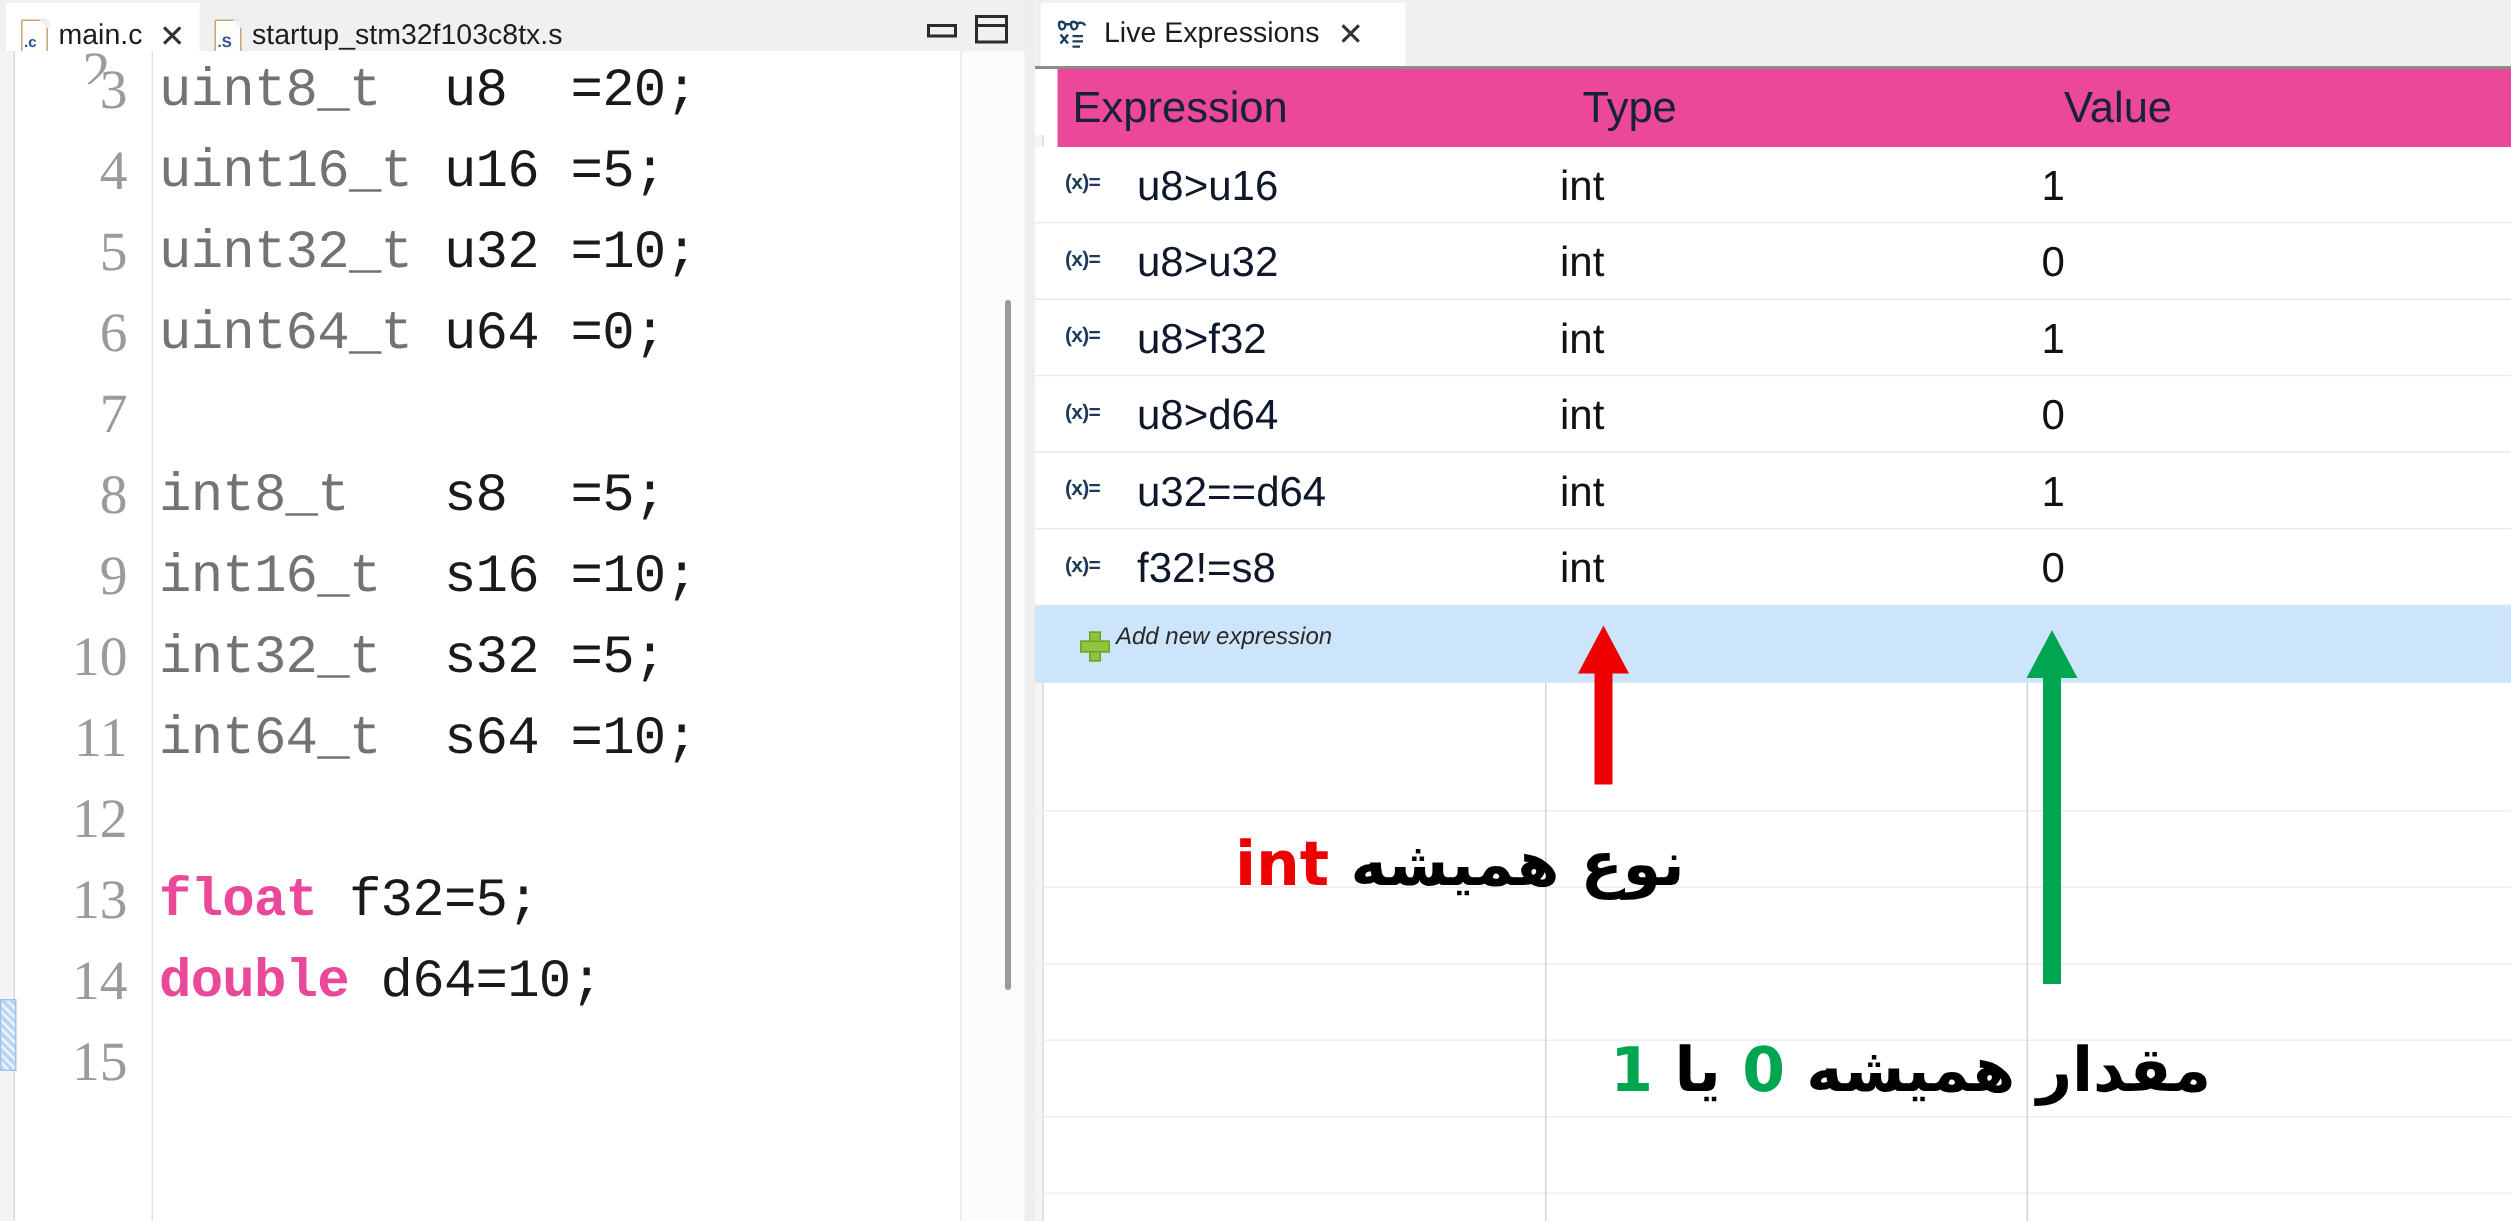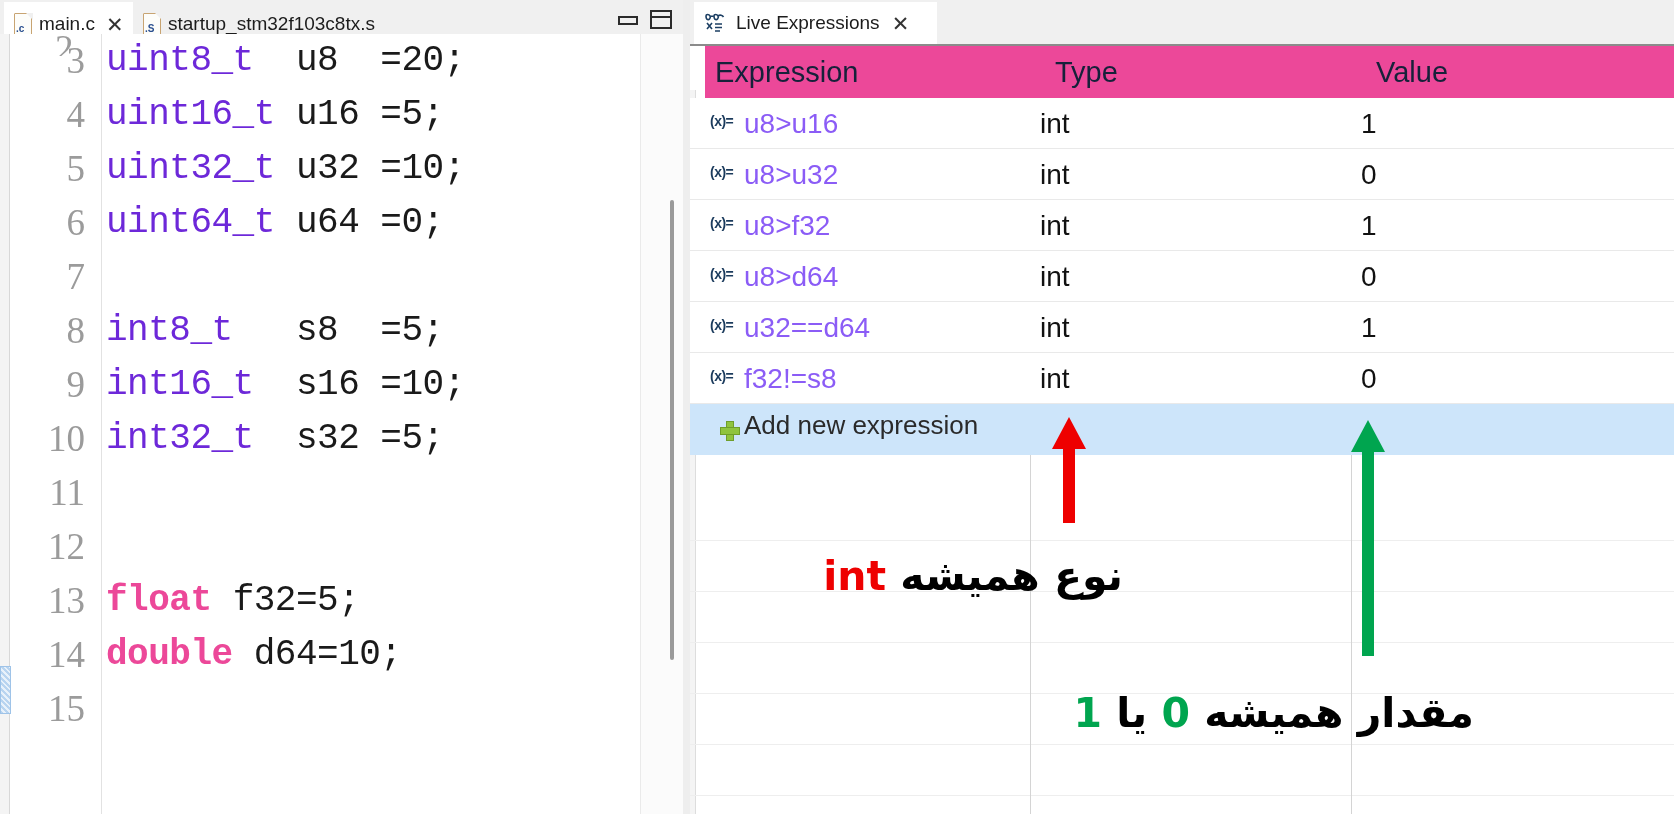--- a/index.html
+++ b/index.html
@@ -95,21 +95,21 @@
     text-align:right; padding-right:6px;
     color:#9b9b9b; font-family:"Liberation Serif", serif; font-size:37px;
     line-height:54px;
   }
   .ctext {
     position:absolute; left:106px; top:0; height:54px;
     white-space:pre; line-height:54px;
     color:#1a1a1a; font-family:"Liberation Mono", monospace; font-size:36px;
     letter-spacing:-0.5px;
   }
-  .t-type { color:#6d28d9; }
+  .t-type { color:#737373; }
   .t-kw   { color:#ec4899; font-weight:bold; }
 
   #cursor-marker {
     position:absolute; left:0px; top:632px; width:11px; height:48px;
     background: repeating-linear-gradient(45deg,#b8d4f0 0 2px,#e8f1fa 2px 4px);
     border:1px solid #9ec3e8;
   }
   #line2-stub {
     position:absolute; left:55px; top:0px; width:30px; height:22px;
     overflow:hidden; color:#9b9b9b; font-family:"Liberation Serif",serif;
@@ -167,42 +167,42 @@
     background:#ffffff;
   }
   .expr-row.addnew { background:#cde5fa; border-bottom:1px solid #cde5fa; }
 
   .xicon {
     position:absolute; left:20px; top:15px;
     font-size:14px; color:#1a3a5c; font-weight:bold;
     font-family:"Liberation Sans", sans-serif; letter-spacing:-0.5px;
   }
   .cell-expr {
-    position:absolute; left:54px; top:0; height:51px; line-height:51px;
-    font-size:28px; color:#8b5cf6;
+    position:absolute; left:68px; top:0; height:51px; line-height:51px;
+    font-size:28px; color:#0f172a;
   }
   .cell-type {
     position:absolute; left:350px; top:0; height:51px; line-height:51px;
     font-size:28px; color:#111111;
   }
   .cell-value {
     position:absolute; left:671px; top:0; height:51px; line-height:51px;
     font-size:28px; color:#111111;
   }
   .plus-icon {
     position:absolute; left:30px; top:17px; width:18px; height:18px;
   }
   .plus-icon::before, .plus-icon::after {
     content:""; position:absolute; background:#8fc43f; border:1px solid #6f9e2b;
   }
   .plus-icon::before { left:6px; top:0; width:6px; height:18px; }
   .plus-icon::after  { left:0; top:6px; width:18px; height:6px; }
   .addnew-label {
     position:absolute; left:54px; top:0; height:42px; line-height:42px;
-    font-size:26px; color:#2a2a2a;
+    font-size:16px; font-style:italic; color:#2a2a2a;
   }
 
   
   .arrow-svg { position:absolute; pointer-events:none; }
 
   
   .anno {
     position:absolute; direction:rtl; text-align:right;
     font-family:"DejaVu Sans", sans-serif; font-weight:bold;
     color:#000000; white-space:nowrap;
@@ -280,20 +280,21 @@
           <div class="cline">
             <span class="lnum">9</span>
             <span class="ctext"><span class="t-type">int16_t</span><span>  s16 =10;</span></span>
           </div>
           <div class="cline">
             <span class="lnum">10</span>
             <span class="ctext"><span class="t-type">int32_t</span><span>  s32 =5;</span></span>
           </div>
           <div class="cline">
             <span class="lnum">11</span>
+            <span class="ctext"><span class="t-type">int64_t</span><span>  s64 =10;</span></span>
           </div>
           <div class="cline">
             <span class="lnum">12</span>
             <span class="ctext"></span>
           </div>
           <div class="cline">
             <span class="lnum">13</span>
             <span class="ctext"><span class="t-kw">float</span><span> f32=5;</span></span>
           </div>
           <div class="cline">

